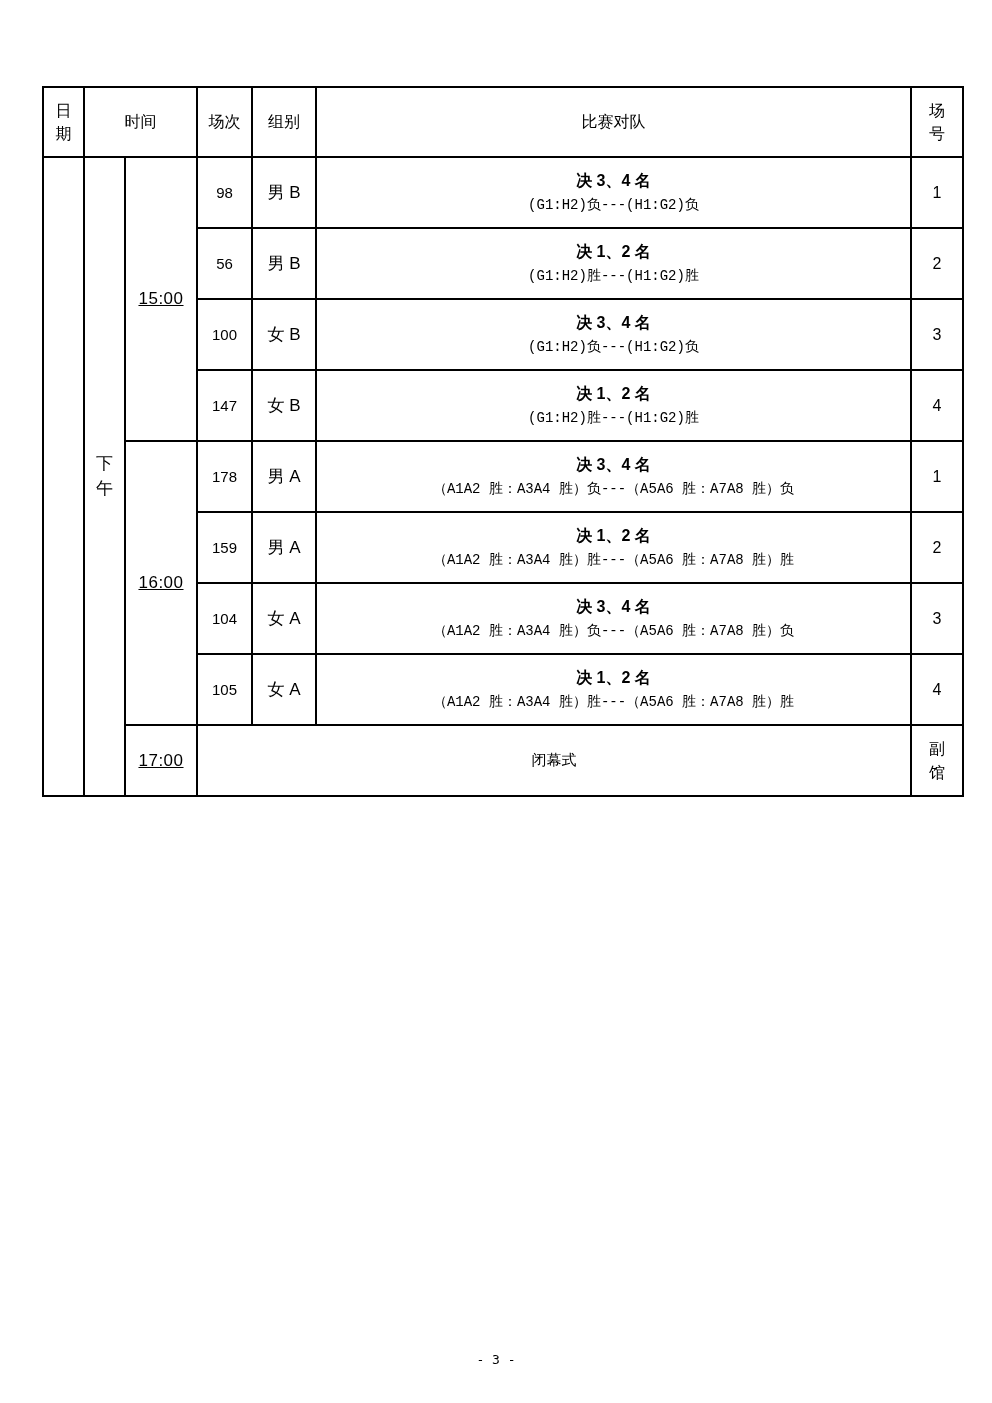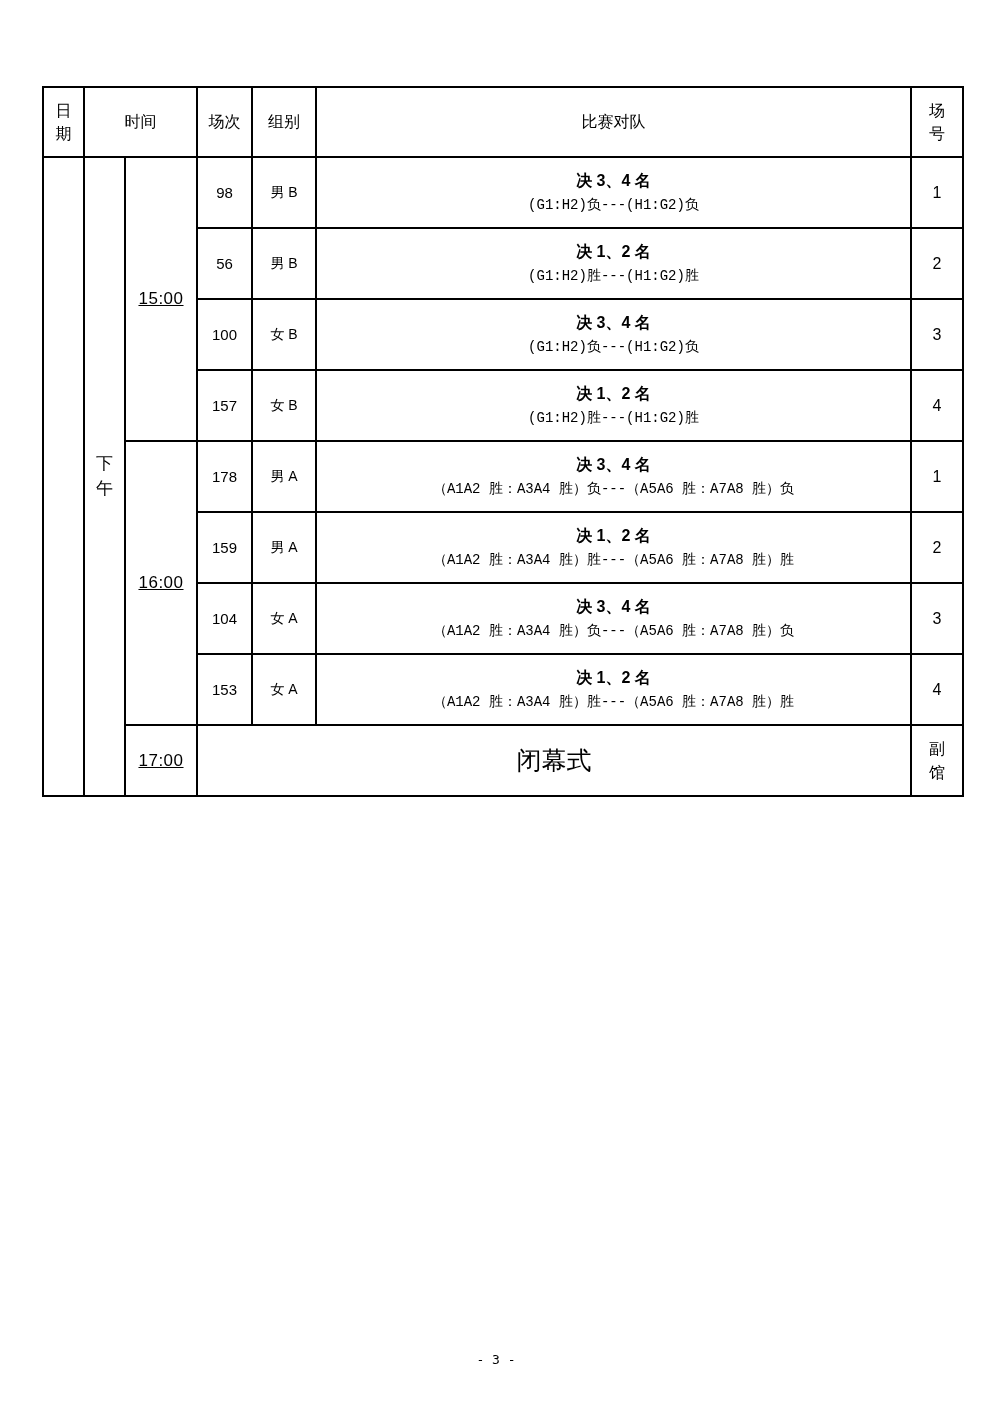--- a/index.html
+++ b/index.html
@@ -28,31 +28,31 @@
     vertical-align: middle;
     padding: 2px;
     font-weight: normal;
   }
   thead tr { height: 70px; }
   tbody tr { height: 71px; }
   th { font-size: 16px; }
   .stack { white-space: pre-line; line-height: 1.45; }
   .c-time { font-size: 17px; letter-spacing: 0.5px; text-decoration: underline; }
   .c-no { font-size: 15px; margin-left: 48px; }
-  .c-group { font-size: 14px; }
+  .c-group { font-size: 17px; }
   .c-court { font-size: 16px; }
   .c-period { font-size: 17px; }
   .t1 { font-size: 16px; line-height: 1.3; font-weight: bold; }
   .t2 {
     font-size: 14px;
     margin-top: 4px;
     font-family: "Liberation Mono", "DejaVu Sans Mono", monospace;
     line-height: 1.3;
   }
-  .closing-label { font-size: 25px; }
+  .closing-label { font-size: 15px; }
   .page-number {
     position: absolute;
     top: 1352px;
     left: 0;
     width: 100%;
     text-align: center;
     font-size: 13px;
     font-family: "DejaVu Sans Mono", monospace;
     color: #000000;
   }
@@ -110,21 +110,21 @@
       <tr>
         <td class="c-no">100</td>
         <td class="c-group">女 B</td>
         <td class="c-teams">
           <div class="t1">决 3、4 名</div>
           <div class="t2">(G1:H2)负---(H1:G2)负</div>
         </td>
         <td class="c-court">3</td>
       </tr>
       <tr>
-        <td class="c-no">157</td>
+        <td class="c-no">147</td>
         <td class="c-group">女 B</td>
         <td class="c-teams">
           <div class="t1">决 1、2 名</div>
           <div class="t2">(G1:H2)胜---(H1:G2)胜</div>
         </td>
         <td class="c-court">4</td>
       </tr>
       <tr>
         <td rowspan="4" class="c-time">16:00</td>
         <td class="c-no">178</td>
@@ -147,21 +147,21 @@
       <tr>
         <td class="c-no">104</td>
         <td class="c-group">女 A</td>
         <td class="c-teams">
           <div class="t1">决 3、4 名</div>
           <div class="t2">（A1A2 胜：A3A4 胜）负---（A5A6 胜：A7A8 胜）负</div>
         </td>
         <td class="c-court">3</td>
       </tr>
       <tr>
-        <td class="c-no">153</td>
+        <td class="c-no">105</td>
         <td class="c-group">女 A</td>
         <td class="c-teams">
           <div class="t1">决 1、2 名</div>
           <div class="t2">（A1A2 胜：A3A4 胜）胜---（A5A6 胜：A7A8 胜）胜</div>
         </td>
         <td class="c-court">4</td>
       </tr>
       <tr>
         <td class="c-time">17:00</td>
         <td colspan="3" class="closing-label">闭幕式</td>

